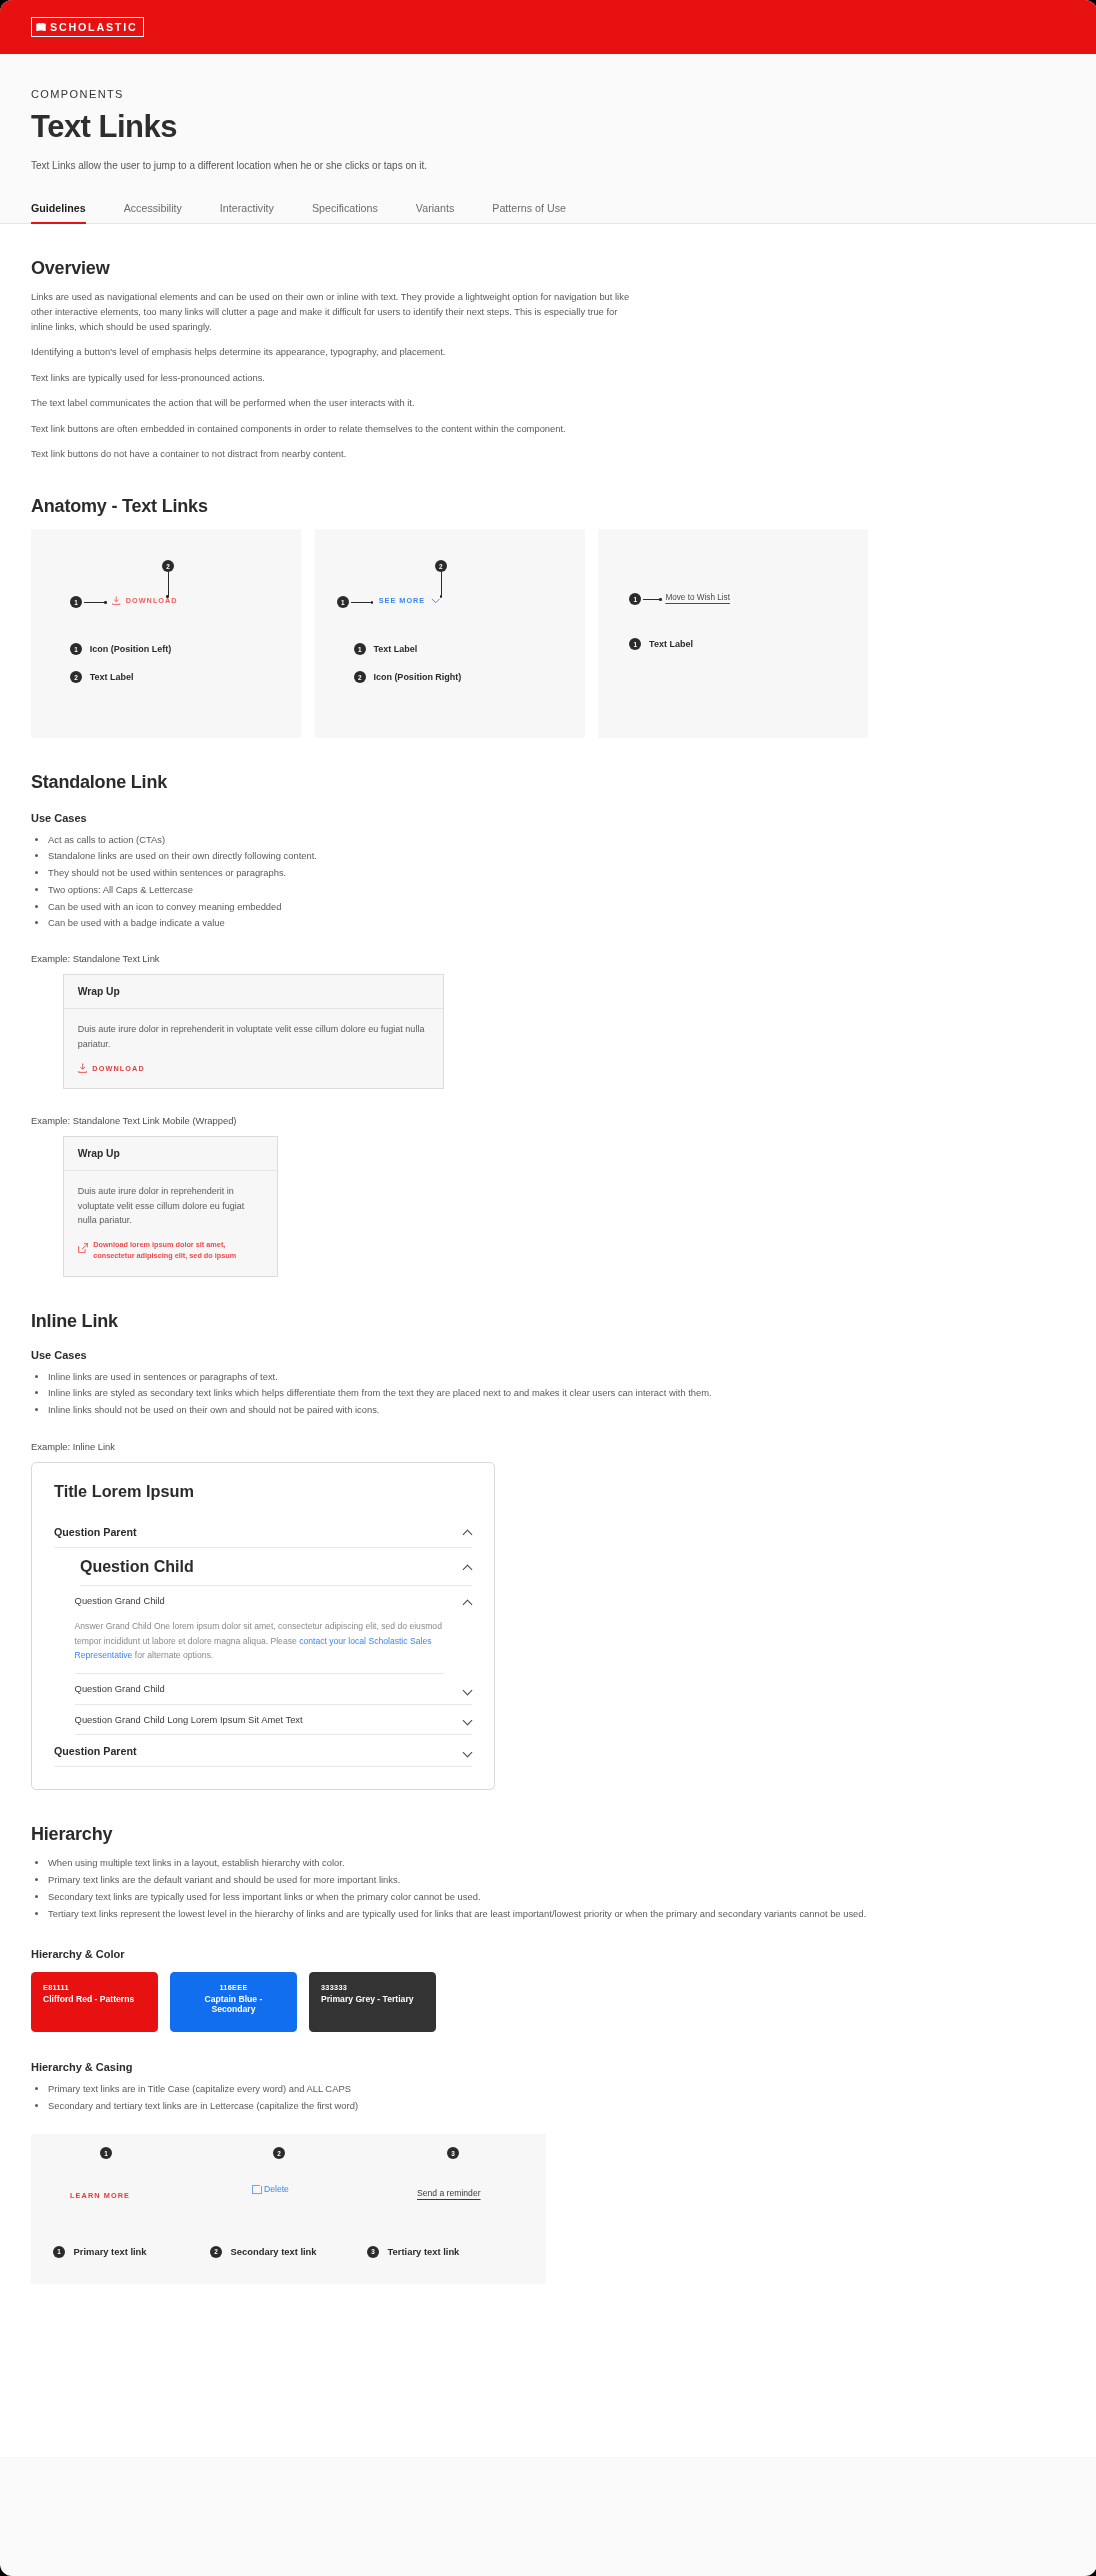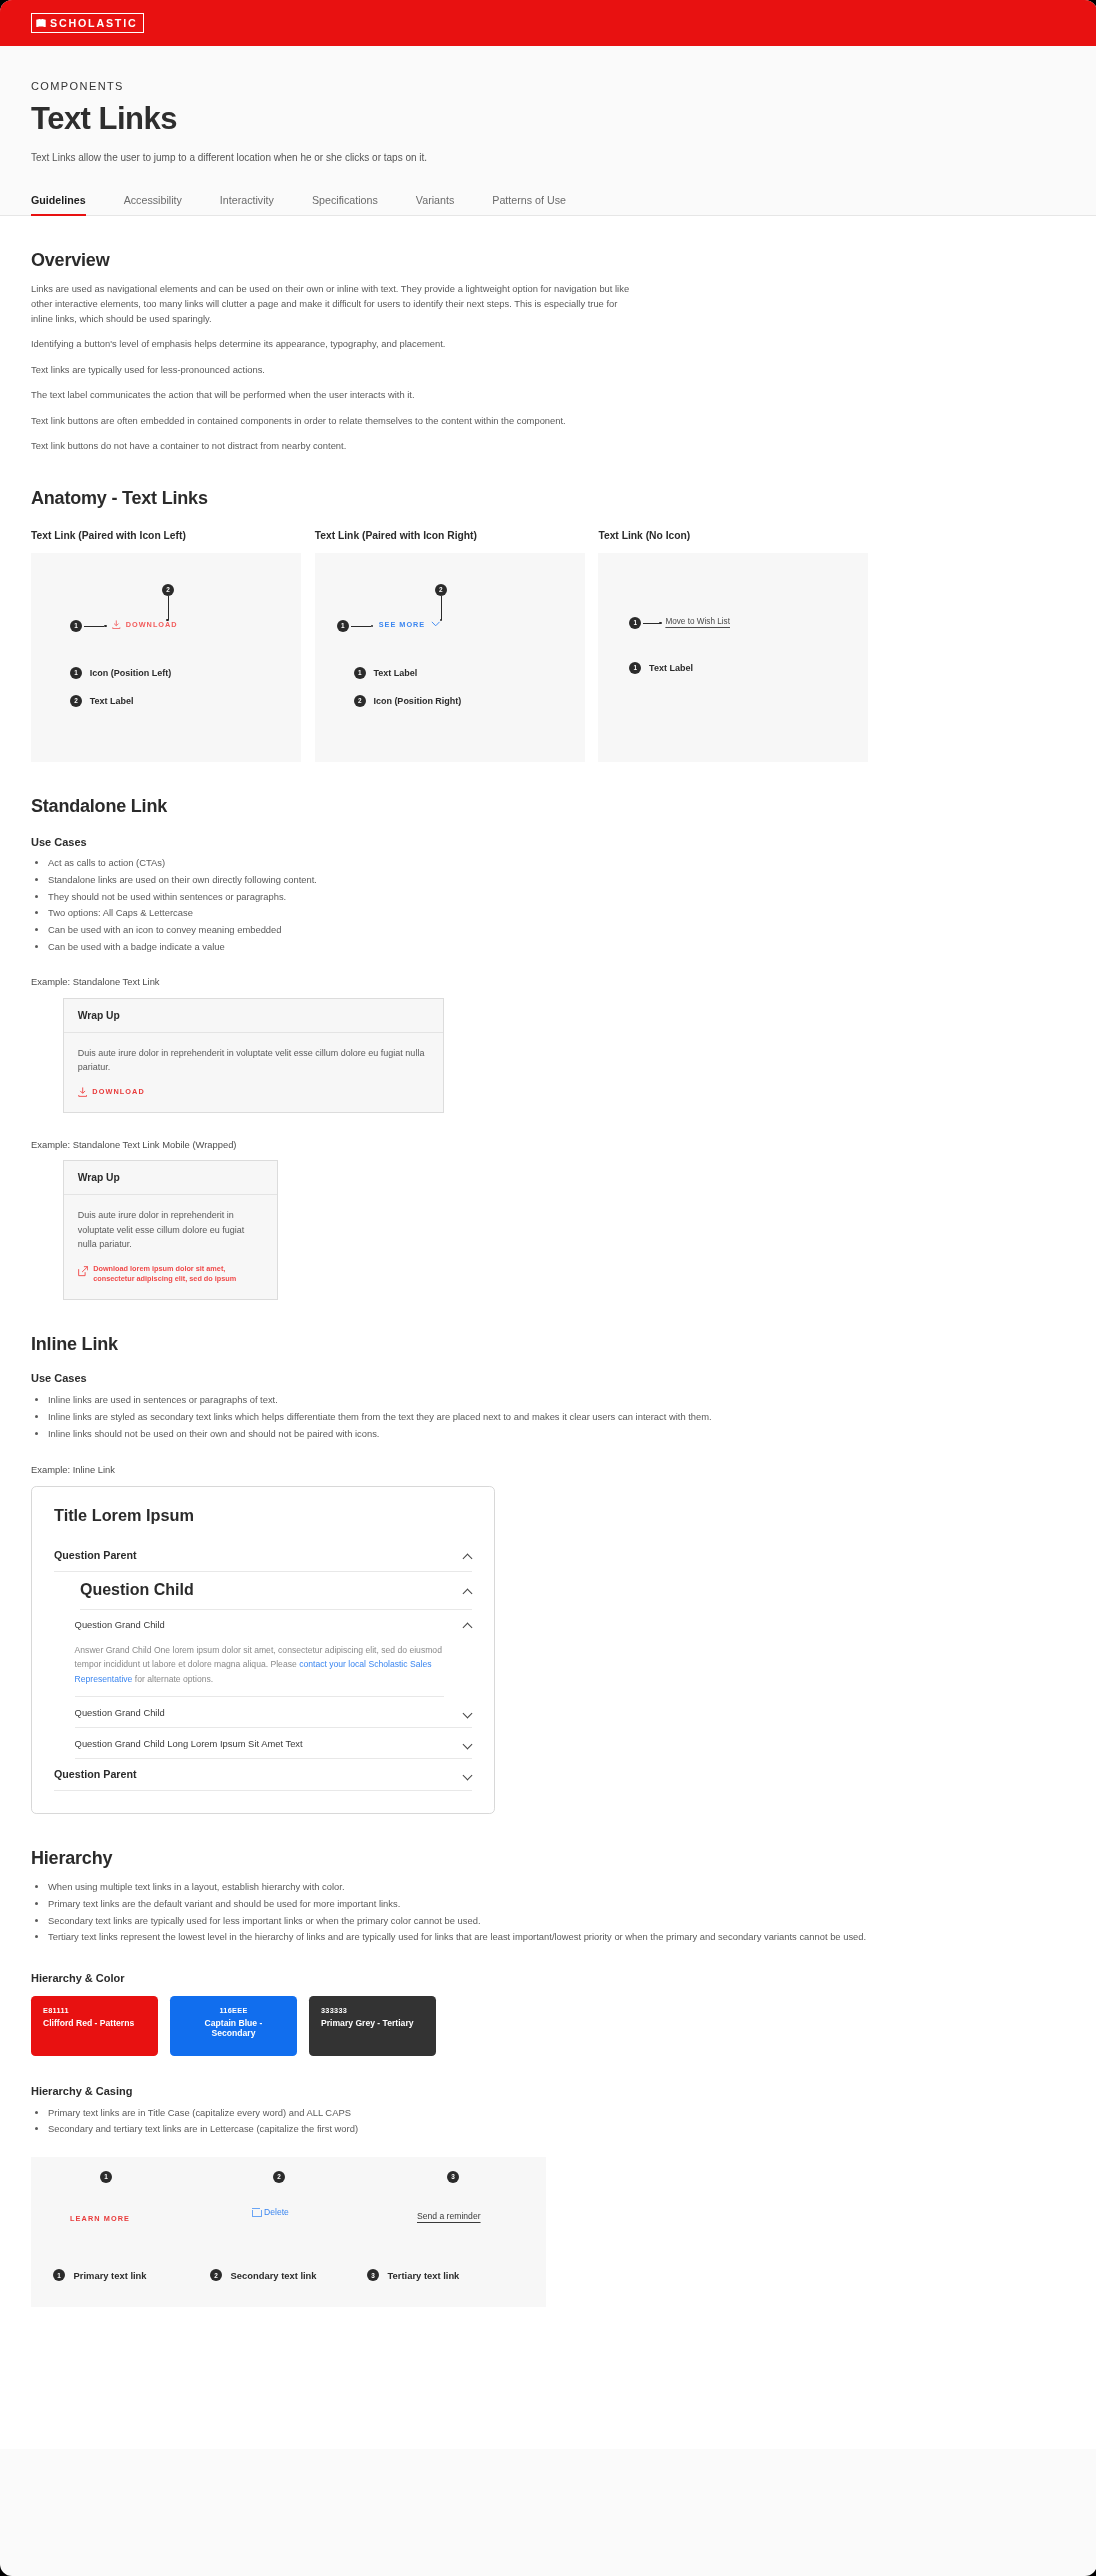--- a/index.html
+++ b/index.html
@@ -12,21 +12,21 @@
   .page {
     width: 1097px;
     min-height: 2576px;
     background: #fafafa;
     border-radius: 12px;
     overflow: hidden;
     position: relative;
   }
   
   .brandbar {
-    height: 46px;
+    height: 54px;
     background: #e81111;
     display: flex;
     align-items: center;
     padding-left: 31px;
   }
   .logo {
     border: 1.7px solid #ffffff;
     padding: 2.6px 6px 2.6px 4.3px;
     display: flex;
     align-items: center;
@@ -364,25 +364,20 @@
 
     <h2 class="sec">Overview</h2>
     <p class="body">Links are used as navigational elements and can be used on their own or inline with text. They provide a lightweight option for navigation but like other interactive elements, too many links will clutter a page and make it difficult for users to identify their next steps. This is especially true for inline links, which should be used sparingly.</p>
     <p class="body">Identifying a button's level of emphasis helps determine its appearance, typography, and placement.</p>
     <p class="body">Text links are typically used for less-pronounced actions.</p>
     <p class="body">The text label communicates the action that will be performed when the user interacts with it.</p>
     <p class="body">Text link buttons are often embedded in contained components in order to relate themselves to the content within the component.</p>
     <p class="body">Text link buttons do not have a container to not distract from nearby content.</p>
 
     <h2 class="sec sec-gap">Anatomy - Text Links</h2>
-    <div class="anatomy-titles">
-      <div class="anatomy-title">Text Link (Paired with Icon Left)</div>
-      <div class="anatomy-title">Text Link (Paired with Icon Right)</div>
-      <div class="anatomy-title">Text Link (No Icon)</div>
-    </div>
 
     <div class="anatomy-cards">
 
       <div class="an-card">
         <div class="badge" style="position:absolute;left:39px;top:67px;">1</div>
         <div class="leader lead-h" style="left:53px;top:73px;width:20px;"></div>
         <div class="dot" style="left:73px;top:72px;"></div>
         <div class="badge" style="position:absolute;left:131px;top:31px;">2</div>
         <div class="leader lead-v" style="left:137px;top:43px;height:24px;"></div>
         <div class="dot" style="left:135px;top:66px;"></div>

